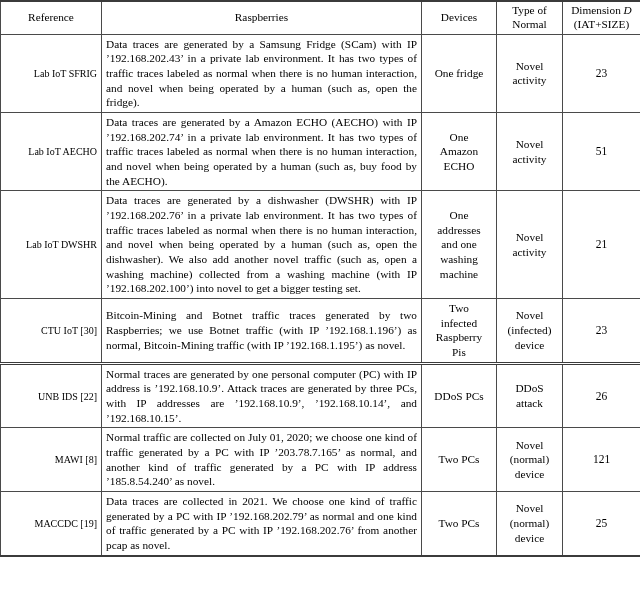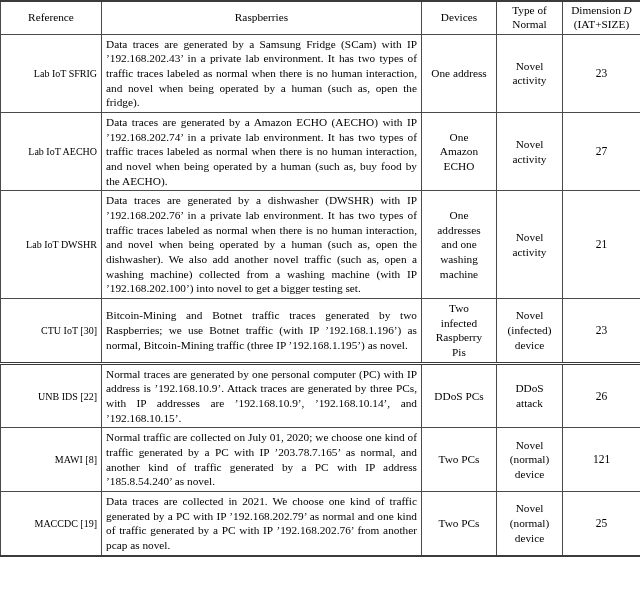--- a/index.html
+++ b/index.html
@@ -107,61 +107,61 @@
           <span class="hdr-line2">Dimension <span class="mathvar">D</span></span>
           <span class="hdr-line2">(IAT+SIZE)</span>
         </th>
       </tr>
     </thead>
     <tbody id="tbody">
         <tr>
           <td class="ref-cell">Lab IoT SFRIG</td>
           <td class="desc-cell"><span>Data traces are generated by a Samsung Fridge (SCam) with IP ’192.168.202.43’ in a private lab environment. It has two types of traffic traces labeled as </span><span class="it">normal</span><span> when there is no human interaction, and </span><span class="it">novel</span><span> when being operated by a human (such as, open the fridge).</span></td>
           <td class="dev-cell">
-            <div>One address</div>
+            <div>One fridge</div>
           </td>
           <td class="nov-cell">
             <div>Novel</div>
             <div>activity</div>
           </td>
           <td class="dim-cell">23</td>
         </tr>
         <tr>
           <td class="ref-cell">Lab IoT AECHO</td>
           <td class="desc-cell"><span>Data traces are generated by a Amazon ECHO (AECHO) with IP ’192.168.202.74’ in a private lab environment. It has two types of traffic traces labeled as </span><span class="it">normal</span><span> when there is no human interaction, and </span><span class="it">novel</span><span> when being operated by a human (such as, buy food by the AECHO).</span></td>
           <td class="dev-cell">
             <div>One</div>
             <div>Amazon</div>
             <div>ECHO</div>
           </td>
           <td class="nov-cell">
             <div>Novel</div>
             <div>activity</div>
           </td>
-          <td class="dim-cell">27</td>
+          <td class="dim-cell">51</td>
         </tr>
         <tr>
           <td class="ref-cell">Lab IoT DWSHR</td>
           <td class="desc-cell"><span>Data traces are generated by a dishwasher (DWSHR) with IP ’192.168.202.76’ in a private lab environment. It has two types of traffic traces labeled as </span><span class="it">normal</span><span> when there is no human interaction, and </span><span class="it">novel</span><span> when being operated by a human (such as, open the dishwasher). We also add another novel traffic (such as, open a washing machine) collected from a washing machine (with IP ’192.168.202.100’) into </span><span class="it">novel</span><span> to get a bigger testing set.</span></td>
           <td class="dev-cell">
             <div>One</div>
             <div>addresses</div>
             <div>and one</div>
             <div>washing</div>
             <div>machine</div>
           </td>
           <td class="nov-cell">
             <div>Novel</div>
             <div>activity</div>
           </td>
           <td class="dim-cell">21</td>
         </tr>
         <tr class="thick-after">
           <td class="ref-cell">CTU IoT [30]</td>
-          <td class="desc-cell"><span>Bitcoin-Mining and Botnet traffic traces generated by two Raspberries; we use Botnet traffic (with IP ’192.168.1.196’) as </span><span class="it">normal</span><span>, Bitcoin-Mining traffic (three IP ’192.168.1.195’) as </span><span class="it">novel</span><span>.</span></td>
+          <td class="desc-cell"><span>Bitcoin-Mining and Botnet traffic traces generated by two Raspberries; we use Botnet traffic (with IP ’192.168.1.196’) as </span><span class="it">normal</span><span>, Bitcoin-Mining traffic (with IP ’192.168.1.195’) as </span><span class="it">novel</span><span>.</span></td>
           <td class="dev-cell">
             <div>Two</div>
             <div>infected</div>
             <div>Raspberry</div>
             <div>Pis</div>
           </td>
           <td class="nov-cell">
             <div>Novel</div>
             <div>(infected)</div>
             <div>device</div>

